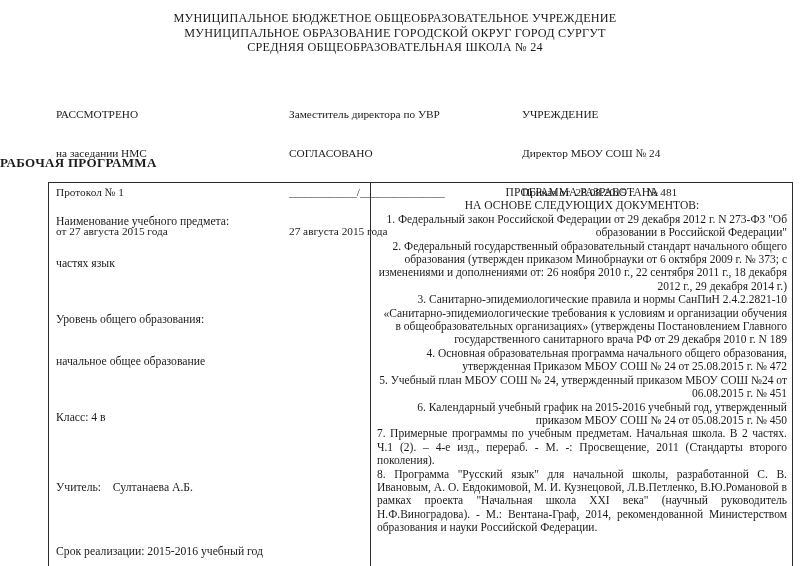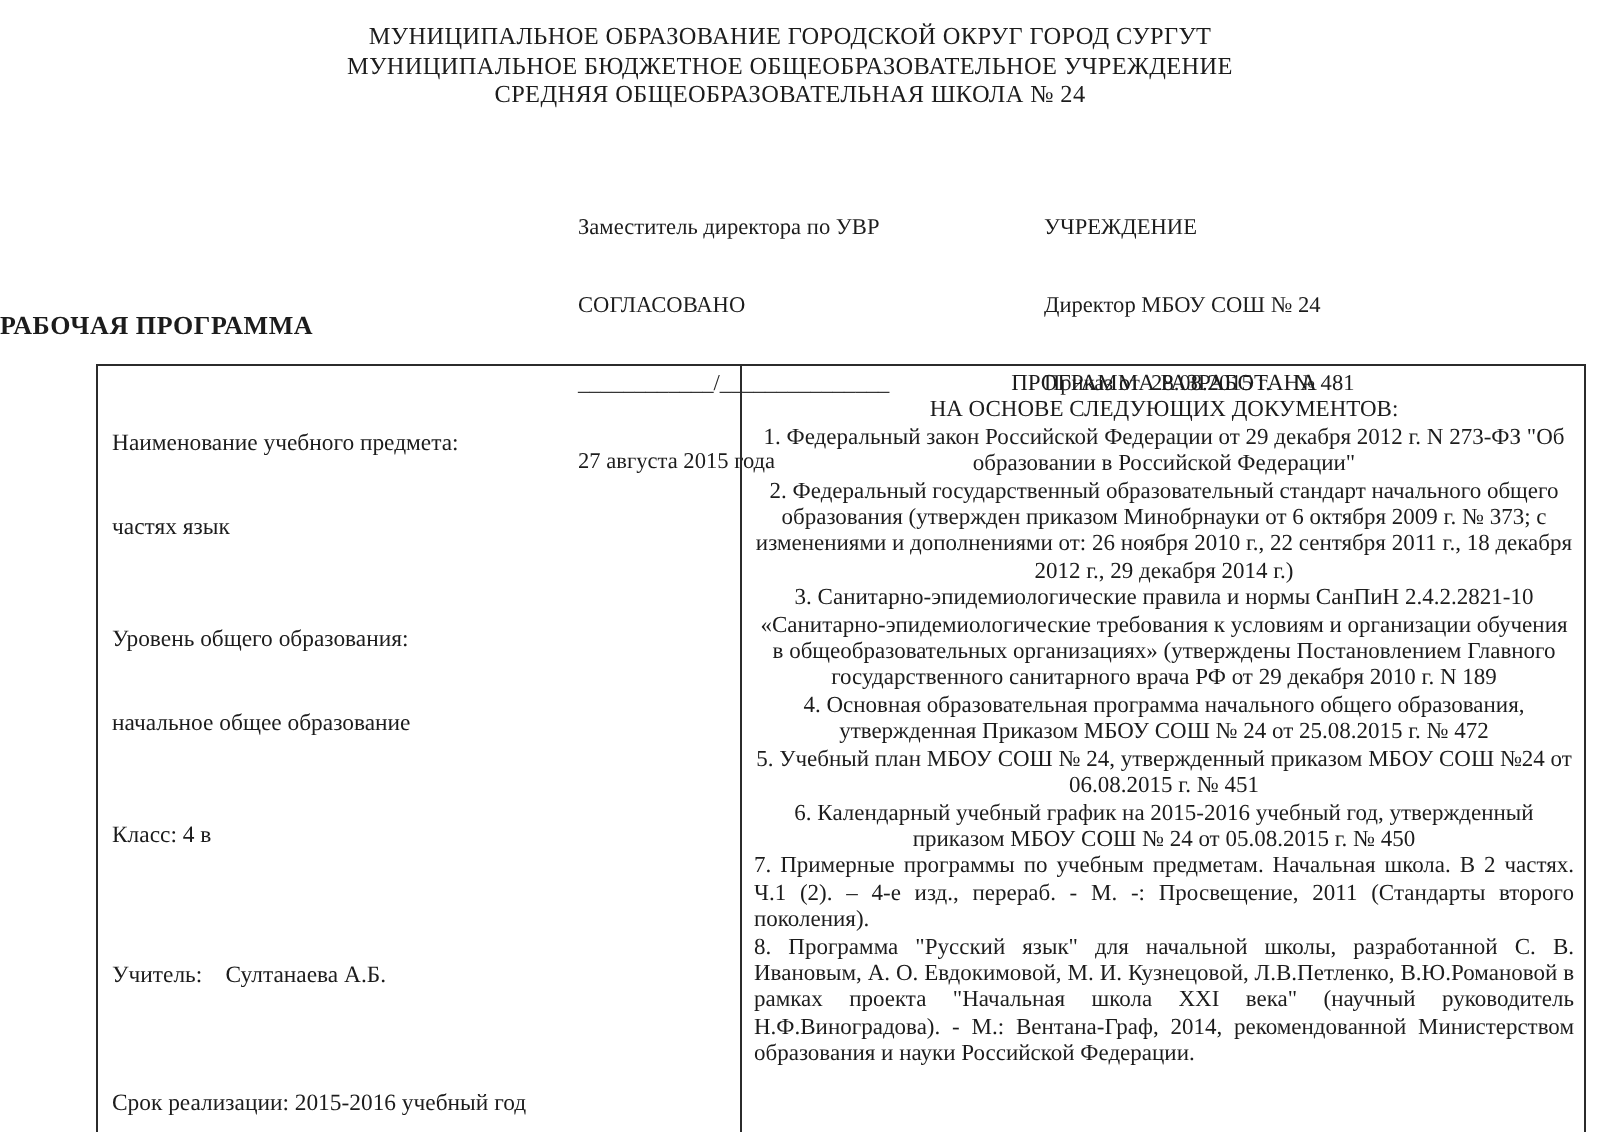--- a/index.html
+++ b/index.html
@@ -76,34 +76,40 @@
     font-size: 11.5px;
     line-height: 13.4px;
   }
   .info-line { margin: 0; }
   .gap-1 { margin-top: 14px; }
   .gap-2 { margin-top: 28px; }
   .gap-s { margin-top: 22px; }
   .basis-heading {
     text-align: center;
   }
-  .basis-item { text-align: center; }
+  .basis-item { text-align: right; }
   .basis-item.justify { text-align: justify; }
 </style>
 </head>
 <body>
 
 <div class="page">
 
   <div class="org-header">
+    <div>МУНИЦИПАЛЬНОЕ БЮДЖЕТНОЕ ОБЩЕОБРАЗОВАТЕЛЬНОЕ УЧРЕЖДЕНИЕ</div>
     <div>МУНИЦИПАЛЬНОЕ ОБРАЗОВАНИЕ ГОРОДСКОЙ ОКРУГ ГОРОД СУРГУТ</div>
-    <div>МУНИЦИПАЛЬНОЕ БЮДЖЕТНОЕ ОБЩЕОБРАЗОВАТЕЛЬНОЕ УЧРЕЖДЕНИЕ</div>
     <div>СРЕДНЯЯ ОБЩЕОБРАЗОВАТЕЛЬНАЯ ШКОЛА № 24</div>
   </div>
 
+  <div class="approval-col c1">
+    <div>РАССМОТРЕНО</div>
+    <div>на заседании НМС</div>
+    <div>Протокол № 1</div>
+    <div>от 27 августа 2015 года</div>
+  </div>
 
   <div class="approval-col c2">
     <div>Заместитель директора по УВР</div>
     <div>СОГЛАСОВАНО</div>
     <div>____________/_______________</div>
     <div>27 августа 2015 года</div>
   </div>
 
   <div class="approval-col c3">
     <div>УЧРЕЖДЕНИЕ</div>

